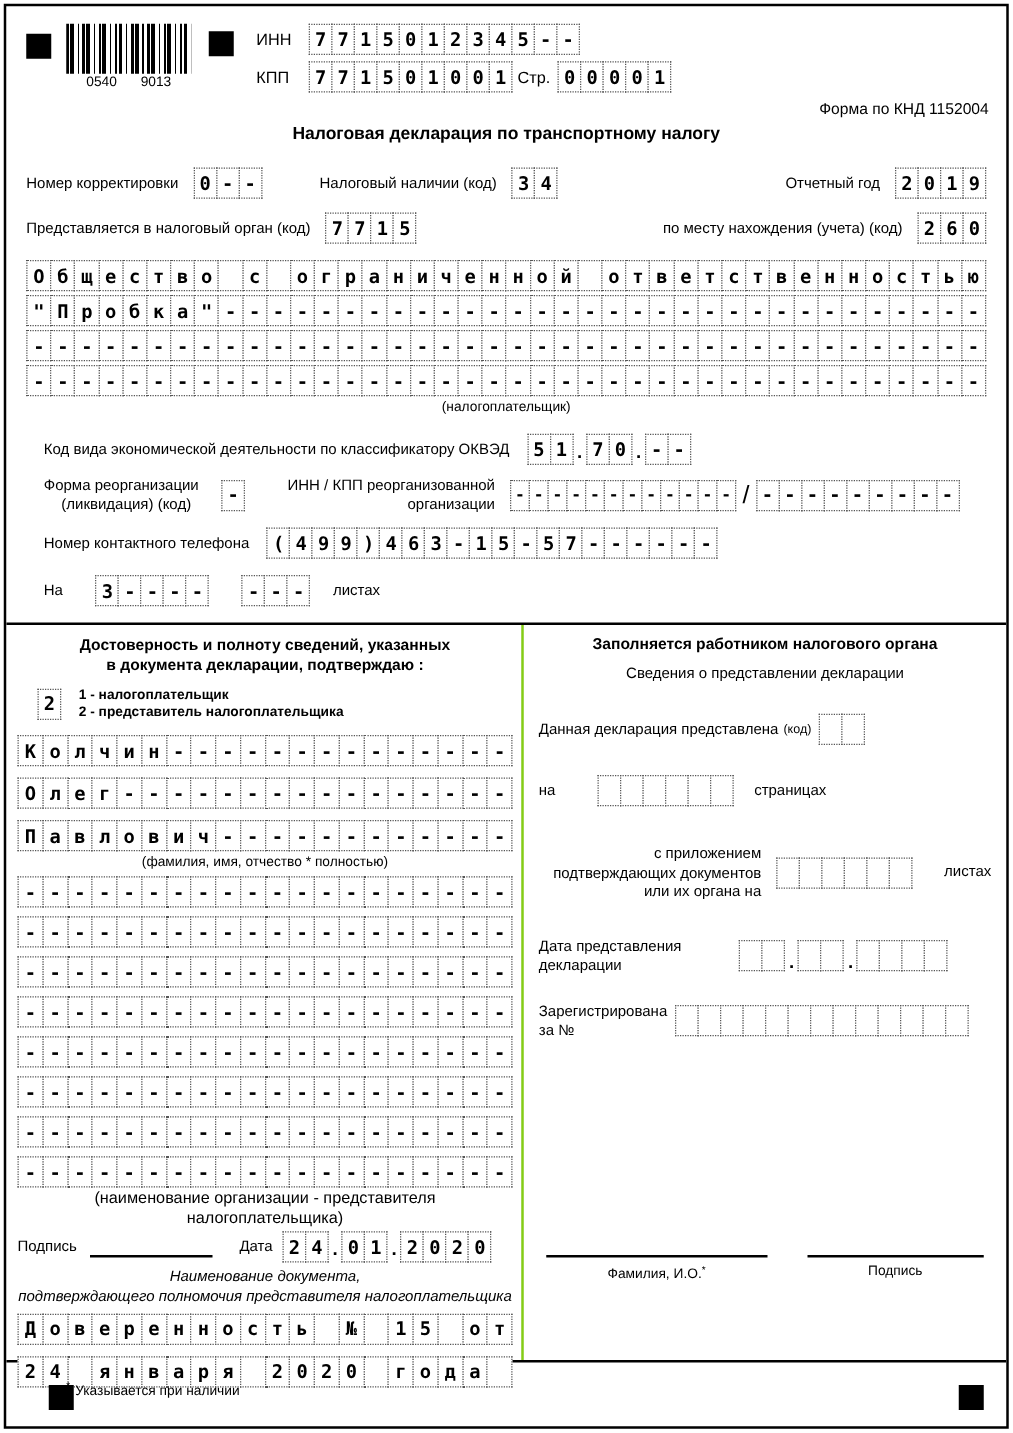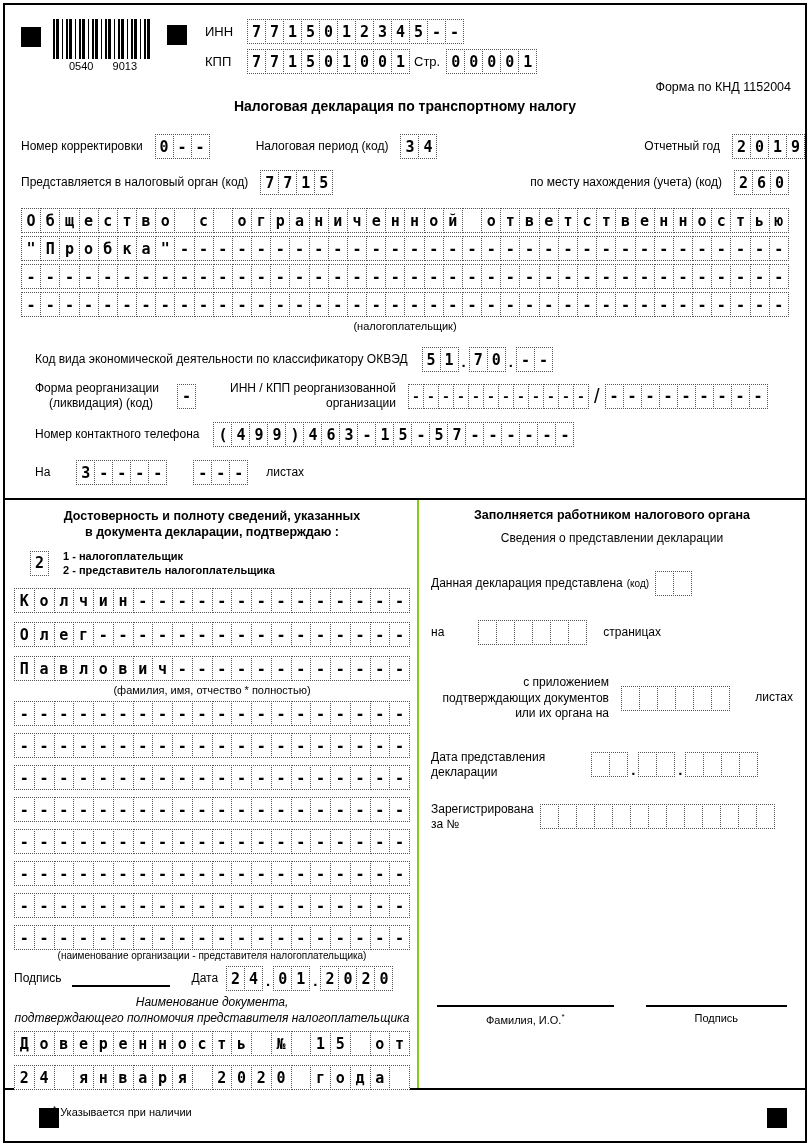--- a/index.html
+++ b/index.html
@@ -1,19 +1,19 @@
 <!DOCTYPE html>
 <html><head>
 <meta charset="utf-8">
 <style>
   html,body{margin:0;padding:0;background:#fff;}
   .page{position:relative;width:804px;height:1140px;margin:3px;border:2px solid #000;
         box-sizing:border-box;background:#fff;font-family:"Liberation Sans",sans-serif;color:#000;overflow:hidden;}
   .lab{font-size:12px;line-height:1.15;}
-  .lab-sm{font-size:10px;line-height:1.2;}
+  .lab-sm{font-size:13px;line-height:1.2;}
   .b{font-weight:bold;}
   .center{text-align:center;}
   .right{text-align:right;}
 
   
   .cells{display:inline-flex;}
   .c{box-sizing:border-box;width:19px;height:25px;border:1px dotted #555;margin-left:-1px;background:#fff;
      display:inline-flex;align-items:center;justify-content:center;
      font-family:"DejaVu Sans Mono","Liberation Mono",monospace;font-weight:700;font-size:15px;}
   .c:first-child{margin-left:0;}
@@ -35,21 +35,21 @@
   .sq-b{margin-left:14px;margin-top:6px;}
   .innblk{margin-left:18px;}
   .innrow{display:flex;align-items:center;}
   .innrow+.innrow{margin-top:5px;}
   .innlab{font-size:13px;margin-right:8px;width:34px;}
   .strlab{font-size:13px;margin:0 6px 0 4px;}
 
   .formcode{margin:6px 14px 0 0;font-size:12.5px;}
   .doctitle{font-size:14px;margin-top:4px;}
 
-  .r1{margin:20px 0 0 16px;}
+  .r1{margin:20px 16px 0 16px;}
   .r2{margin:11px 16px 0 16px;}
   .mlauto{margin-left:auto;}
 
   .nameblk{margin:13px 16px 0 16px;display:flex;flex-direction:column;gap:3px;}
   .cap{font-size:11px;margin-top:3px;}
 
   .okved{margin:15px 16px 0 30px;}
   .reorg{margin:9px 16px 0 30px;}
   .twol{line-height:1.25;}
   .phone{margin:11px 16px 0 30px;}
@@ -151,21 +151,21 @@
   <div class="formcode right">Форма по КНД 1152004</div>
   <div class="doctitle center b">Налоговая декларация по транспортному налогу</div>
 
   <div class="frow r1">
     <span class="lab">Номер корректировки</span>
     <span class="cells" style="margin-left:12px">
         <span class="c">0</span>
         <span class="c">-</span>
         <span class="c">-</span>
       </span>
-    <span class="lab" style="margin-left:46px">Налоговая период (код)</span>
+    <span class="lab" style="margin-left:46px">Налоговый наличии (код)</span>
     <span class="cells" style="margin-left:12px">
         <span class="c">3</span>
         <span class="c">4</span>
       </span>
     <span class="lab mlauto">Отчетный год</span>
     <span class="cells" style="margin-left:12px">
         <span class="c">2</span>
         <span class="c">0</span>
         <span class="c">1</span>
         <span class="c">9</span>

